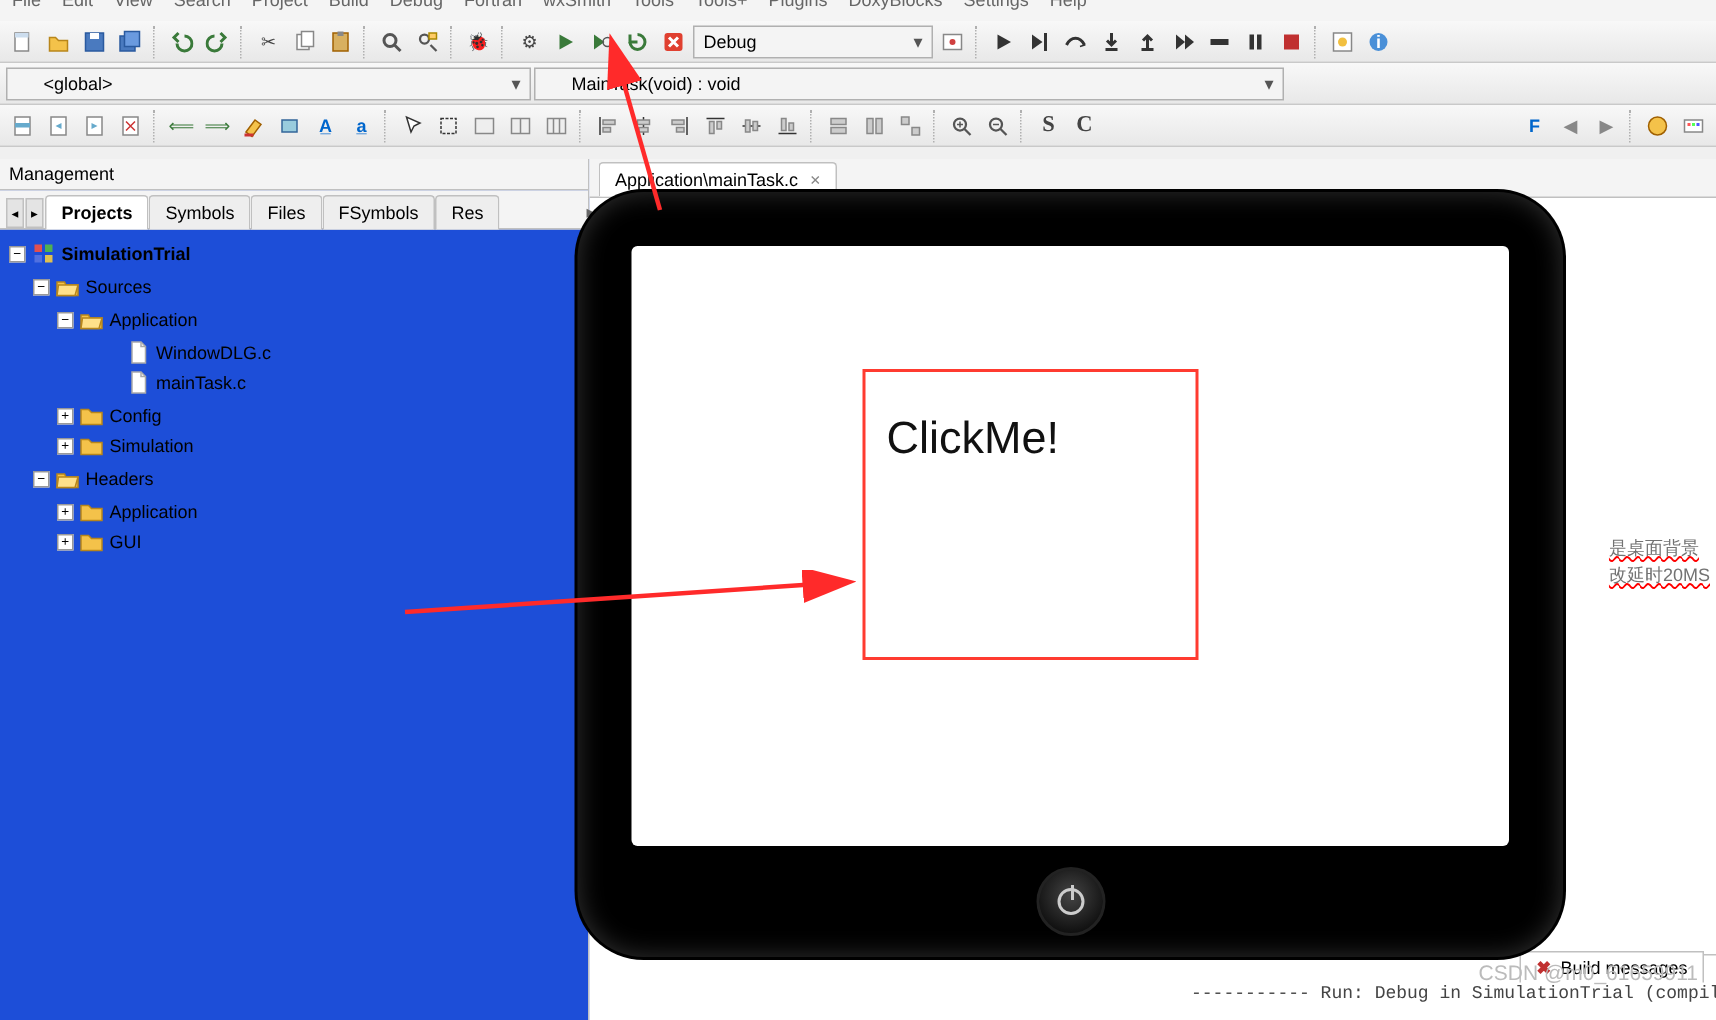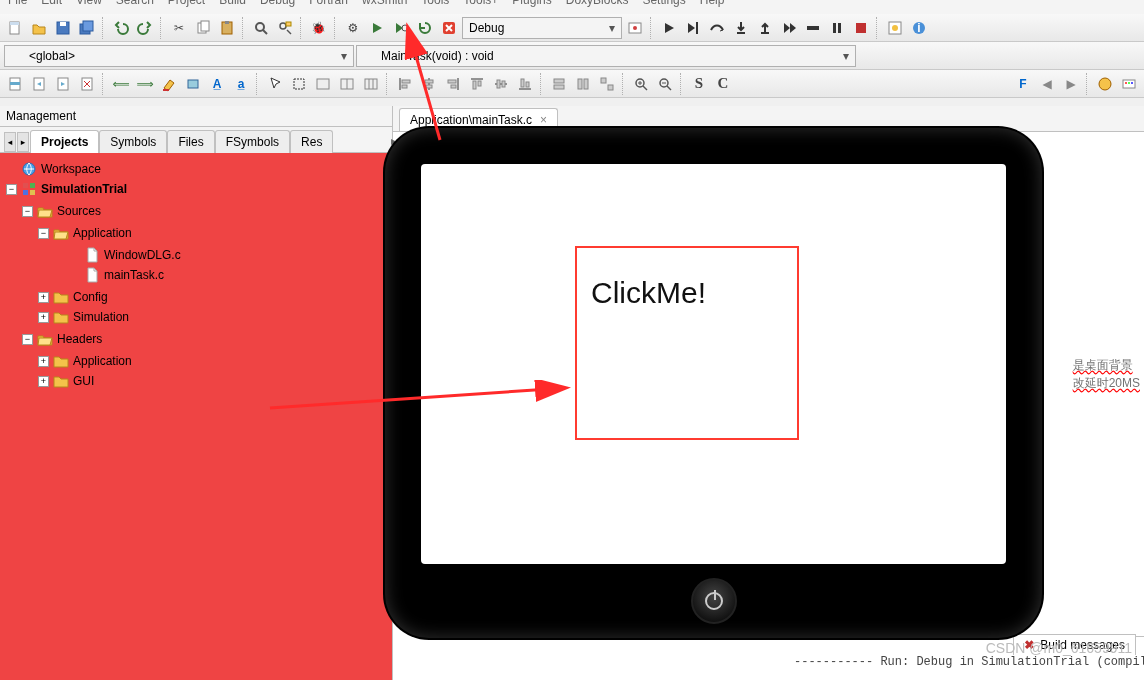--- a/index.html
+++ b/index.html
@@ -15,21 +15,21 @@
   .sep { width: 4px; height: 22px; border-left: 1px dotted #b0b0b0; margin: 0 2px; }
   .combo { height: 22px; border: 1px solid #b0b0b0; background: #f4f4f4; display: inline-flex; align-items: center; padding: 0 6px; gap: 4px; min-width: 120px; justify-content: space-between;}
   .combo .chev { color: #555; }
 
   
   .row2 .combo { min-width: 350px; padding-left: 24px; }
 
   
   .main { display: flex; position: absolute; top: 106px; left: 0; right: 0; bottom: 0; }
 
-  .mgmt { width: 393px; border-right: 1px solid #c0c0c0; background: #ef4444; display: flex; flex-direction: column; }
+  .mgmt { width: 393px; border-right: 1px solid #c0c0c0; background: #1d4ed8; display: flex; flex-direction: column; }
   .mgmt-title { padding: 3px 6px; background: #f4f4f4; border-bottom: 1px solid #c0c0c0; }
   .tabstrip { display: flex; border-bottom: 1px solid #c0c0c0; background: #f4f4f4; height: 26px; align-items: flex-end; padding-left: 30px; }
   .tabstrip .lnav { position: absolute; left: 4px; display:flex; gap:1px;}
   .tabstrip .lnav .navb { width:12px; height:20px; background:#e4e4e4; border:1px solid #c0c0c0; font-size:9px; display:flex; align-items:center; justify-content:center;}
   .tab { padding: 4px 10px; border: 1px solid #c0c0c0; border-bottom: none; background: #eee; margin-right: 0px; position: relative; top: 1px; border-radius: 3px 3px 0 0;}
   .tab.active { background: #fff; font-weight: bold; }
   .tree { padding: 6px 4px; flex: 1; overflow: auto; }
   .tree ul { list-style: none; padding-left: 16px; }
   .tree > ul { padding-left: 2px; }
   .tree li { padding: 2px 0; white-space: nowrap; display: flex; align-items: center; gap: 4px;}
@@ -455,32 +455,20 @@
         <div class="navb">▸</div>
       </div>
       <div class="tab active">Projects</div>
       <div class="tab">Symbols</div>
       <div class="tab">Files</div>
       <div class="tab">FSymbols</div>
       <div class="tab">Res</div>
     </div>
     <div class="tree">
       <ul>
-        <li>
-            <div class="row">
-              <span class="noexp"></span>
-              <span class="ico">
-                <svg width="16" height="16">
-                  <circle cx="8" cy="8" r="6" fill="#4aa0e8" stroke="#2a70b8"></circle>
-                  <path d="M3 8h10M8 2c3 3 3 9 0 12M8 2c-3 3-3 9 0 12" stroke="#fff" fill="none"></path>
-                </svg>
-              </span>
-              <span>Workspace</span>
-            </div>
-          </li>
         <li style="flex-direction:column;align-items:flex-start;">
           <div class="row">
               <span class="exp">−</span>
               <span class="ico">
                 <svg width="16" height="16">
                   <rect x="2" y="2" width="5" height="5" fill="#e05050"></rect>
                   <rect x="9" y="2" width="5" height="5" fill="#50b050"></rect>
                   <rect x="2" y="9" width="5" height="5" fill="#5070e0"></rect>
                   <rect x="9" y="9" width="5" height="5" fill="#e0c050"></rect>
                 </svg>

